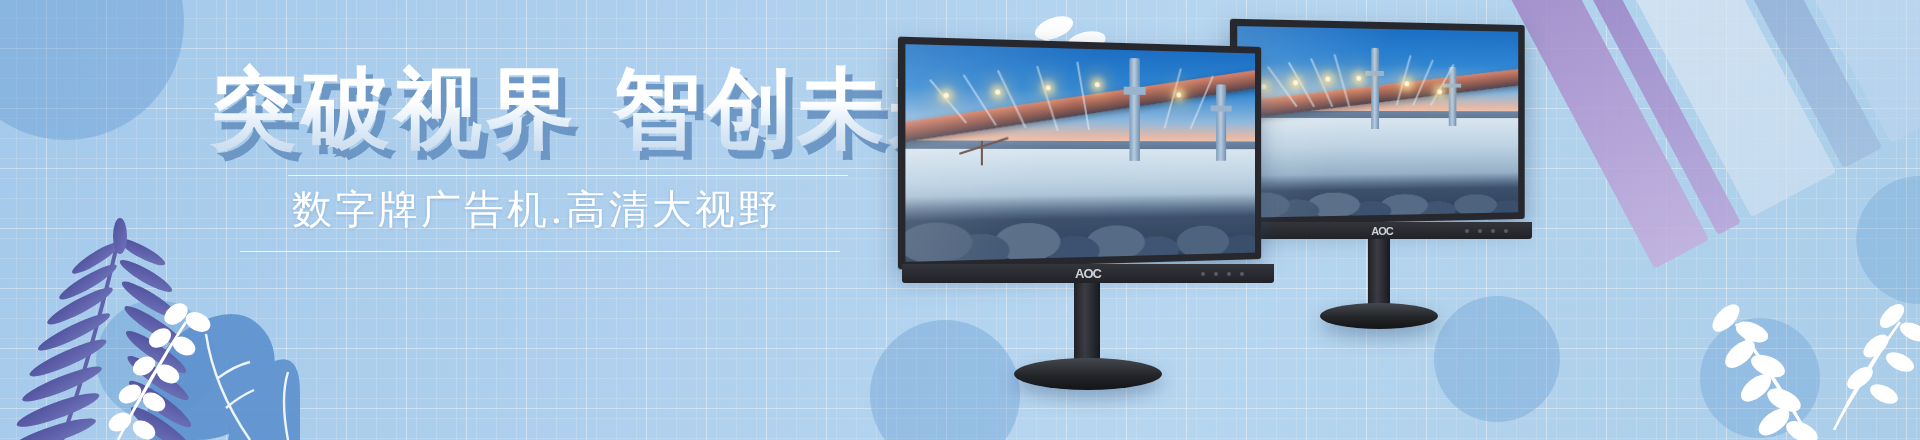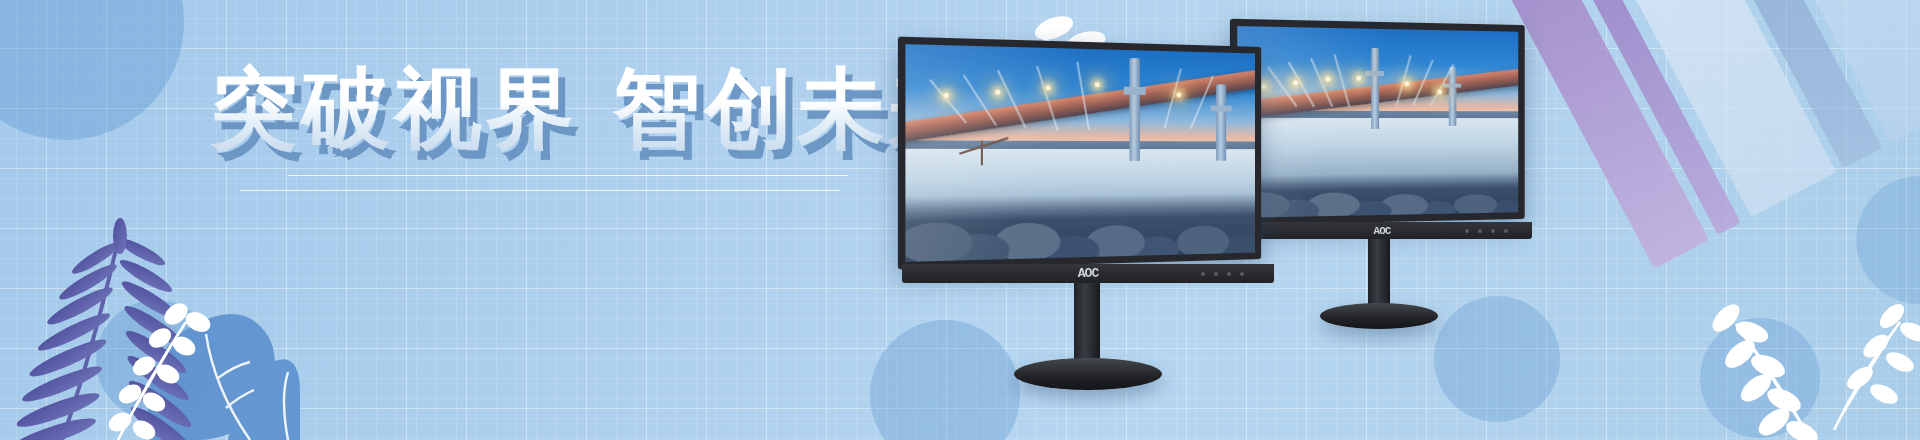--- a/index.html
+++ b/index.html
@@ -144,21 +144,21 @@
   .crane {
     position:absolute; background:#6b4f45;
   }
 
   .bezel-chin {
     position:absolute; left:0; right:0;
     background:linear-gradient(180deg,#33353a,#202227);
     display:flex; align-items:center; justify-content:center;
   }
   .aoc {
-    font-family:Liberation Mono, monospace;
+    font-family:Liberation Sans, sans-serif;
     font-weight:bold; color:#cfd3d8; letter-spacing:-1px;
   }
   .btns { position:absolute; right:8%; top:50%; transform:translateY(-50%); display:flex; gap:9px; }
   .btns i { display:block; width:4px; height:4px; border-radius:50%; background:#5a5d63; }
 
   .neck  { position:absolute; background:linear-gradient(90deg,#1f2126,#3a3d43 42%,#17191d); }
   .base  { position:absolute; border-radius:50%;
            background:linear-gradient(180deg,#45484e,#232529 55%,#131417);
            box-shadow:0 8px 18px rgba(40,70,110,.35); }
 
@@ -297,20 +297,21 @@
       <ellipse cx="120" cy="58" rx="20" ry="10" transform="rotate(-6 120 58)"></ellipse>
       <ellipse cx="126" cy="98" rx="19" ry="9.5" transform="rotate(52 126 98)"></ellipse>
       <ellipse cx="148" cy="80" rx="18" ry="9" transform="rotate(-4 148 80)"></ellipse>
       <ellipse cx="140" cy="124" rx="17" ry="8.5" transform="rotate(56 140 124)"></ellipse>
     </svg>
   </div>
 
   <div class="copy">
     <div class="headline">突破视界 智创未来</div>
     <div class="rule"></div>
+    <div class="subtitle">数字牌广告机.高清大视野</div>
     <div class="rule two"></div>
   </div>
 
   <div class="stage">
 
     <div class="monitor" id="mon-b">
       <div class="screen">
         <div class="photo">
           <div class="sky"></div>
           <div class="farshore"></div>

